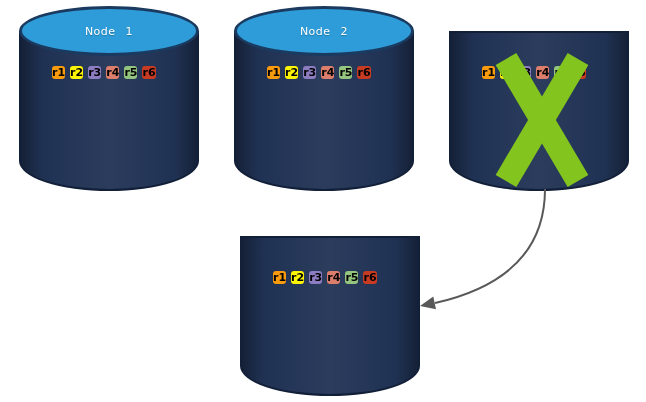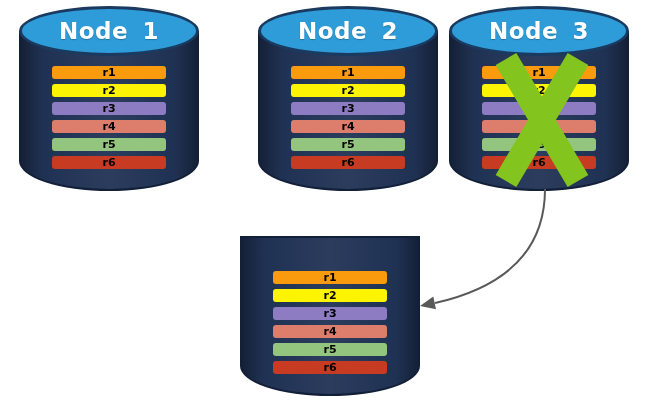--- a/index.html
+++ b/index.html
@@ -16,26 +16,26 @@
     background-color:#203254;
     background-image:linear-gradient(90deg, rgba(0,0,0,0.35), rgba(0,0,0,0) 13%,
       rgba(255,255,255,0.05) 50%, rgba(0,0,0,0) 87%, rgba(0,0,0,0.35));
   }
   .cyl-top {
     position:absolute; left:0; right:0; top:0; height:50px;
     border-radius:50%; border:3px solid #1b3a60; background-color:#2e9cd8;
     display:flex; align-items:center; justify-content:center;
   }
   .node-title {
-    color:#ffffff; font-weight:bold; font-size:23px;
+    color:#ffffff; font-weight:normal; font-size:11px;
     word-spacing:6px; letter-spacing:0.5px; text-shadow:0 1px 1px rgba(0,0,0,0.25);
   }
   .rows {
     position:absolute; left:33px; top:60px; width:114px;
-    display:flex; flex-direction:column; gap:5px;
+    display:flex; flex-direction:row; gap:5px;
   }
   .row {
     height:13px; border-radius:3px;
     display:flex; align-items:center; justify-content:center;
   }
   .row-label { font-size:11px; font-weight:bold; color:#000; line-height:1; }
   .x-overlay { position:absolute; left:42px; top:46px; overflow:visible; }
   .arrow-overlay { position:absolute; left:405px; top:178px; overflow:visible; }
 </style>
 </head>
@@ -63,21 +63,21 @@
         </div>
       <div class="row" style="background-color: rgb(148, 197, 126);">
           <span class="row-label">r5</span>
         </div>
       <div class="row" style="background-color: rgb(198, 59, 34);">
           <span class="row-label">r6</span>
         </div>
     </div>
   </div>
 
-  <div class="node" style="left:234px; top:6px;margin-left:24px;">
+  <div class="node" style="left:234px; top:6px;">
     <div class="cyl-body" style="background-color: rgb(32, 50, 84);"></div>
     <div class="cyl-top" style="background-color: rgb(46, 156, 216);">
       <span class="node-title">Node 2</span>
     </div>
     <div class="rows">
       <div class="row" style="background-color: rgb(249, 155, 12);">
           <span class="row-label">r1</span>
         </div>
       <div class="row" style="background-color: rgb(253, 244, 3);">
           <span class="row-label">r2</span>
@@ -92,23 +92,20 @@
           <span class="row-label">r5</span>
         </div>
       <div class="row" style="background-color: rgb(198, 59, 34);">
           <span class="row-label">r6</span>
         </div>
     </div>
   </div>
 
   <div class="node" style="left:449px; top:6px;">
     <div class="cyl-body" style="background-color: rgb(32, 50, 84);"></div>
-    <div class="cyl-top" style="background-color: rgb(46, 156, 216);">
-      <span class="node-title">Node 3</span>
-    </div>
     <div class="rows">
       <div class="row" style="background-color: rgb(249, 155, 12);">
           <span class="row-label">r1</span>
         </div>
       <div class="row" style="background-color: rgb(253, 244, 3);">
           <span class="row-label">r2</span>
         </div>
       <div class="row" style="background-color: rgb(142, 124, 195);">
           <span class="row-label">r3</span>
         </div>

